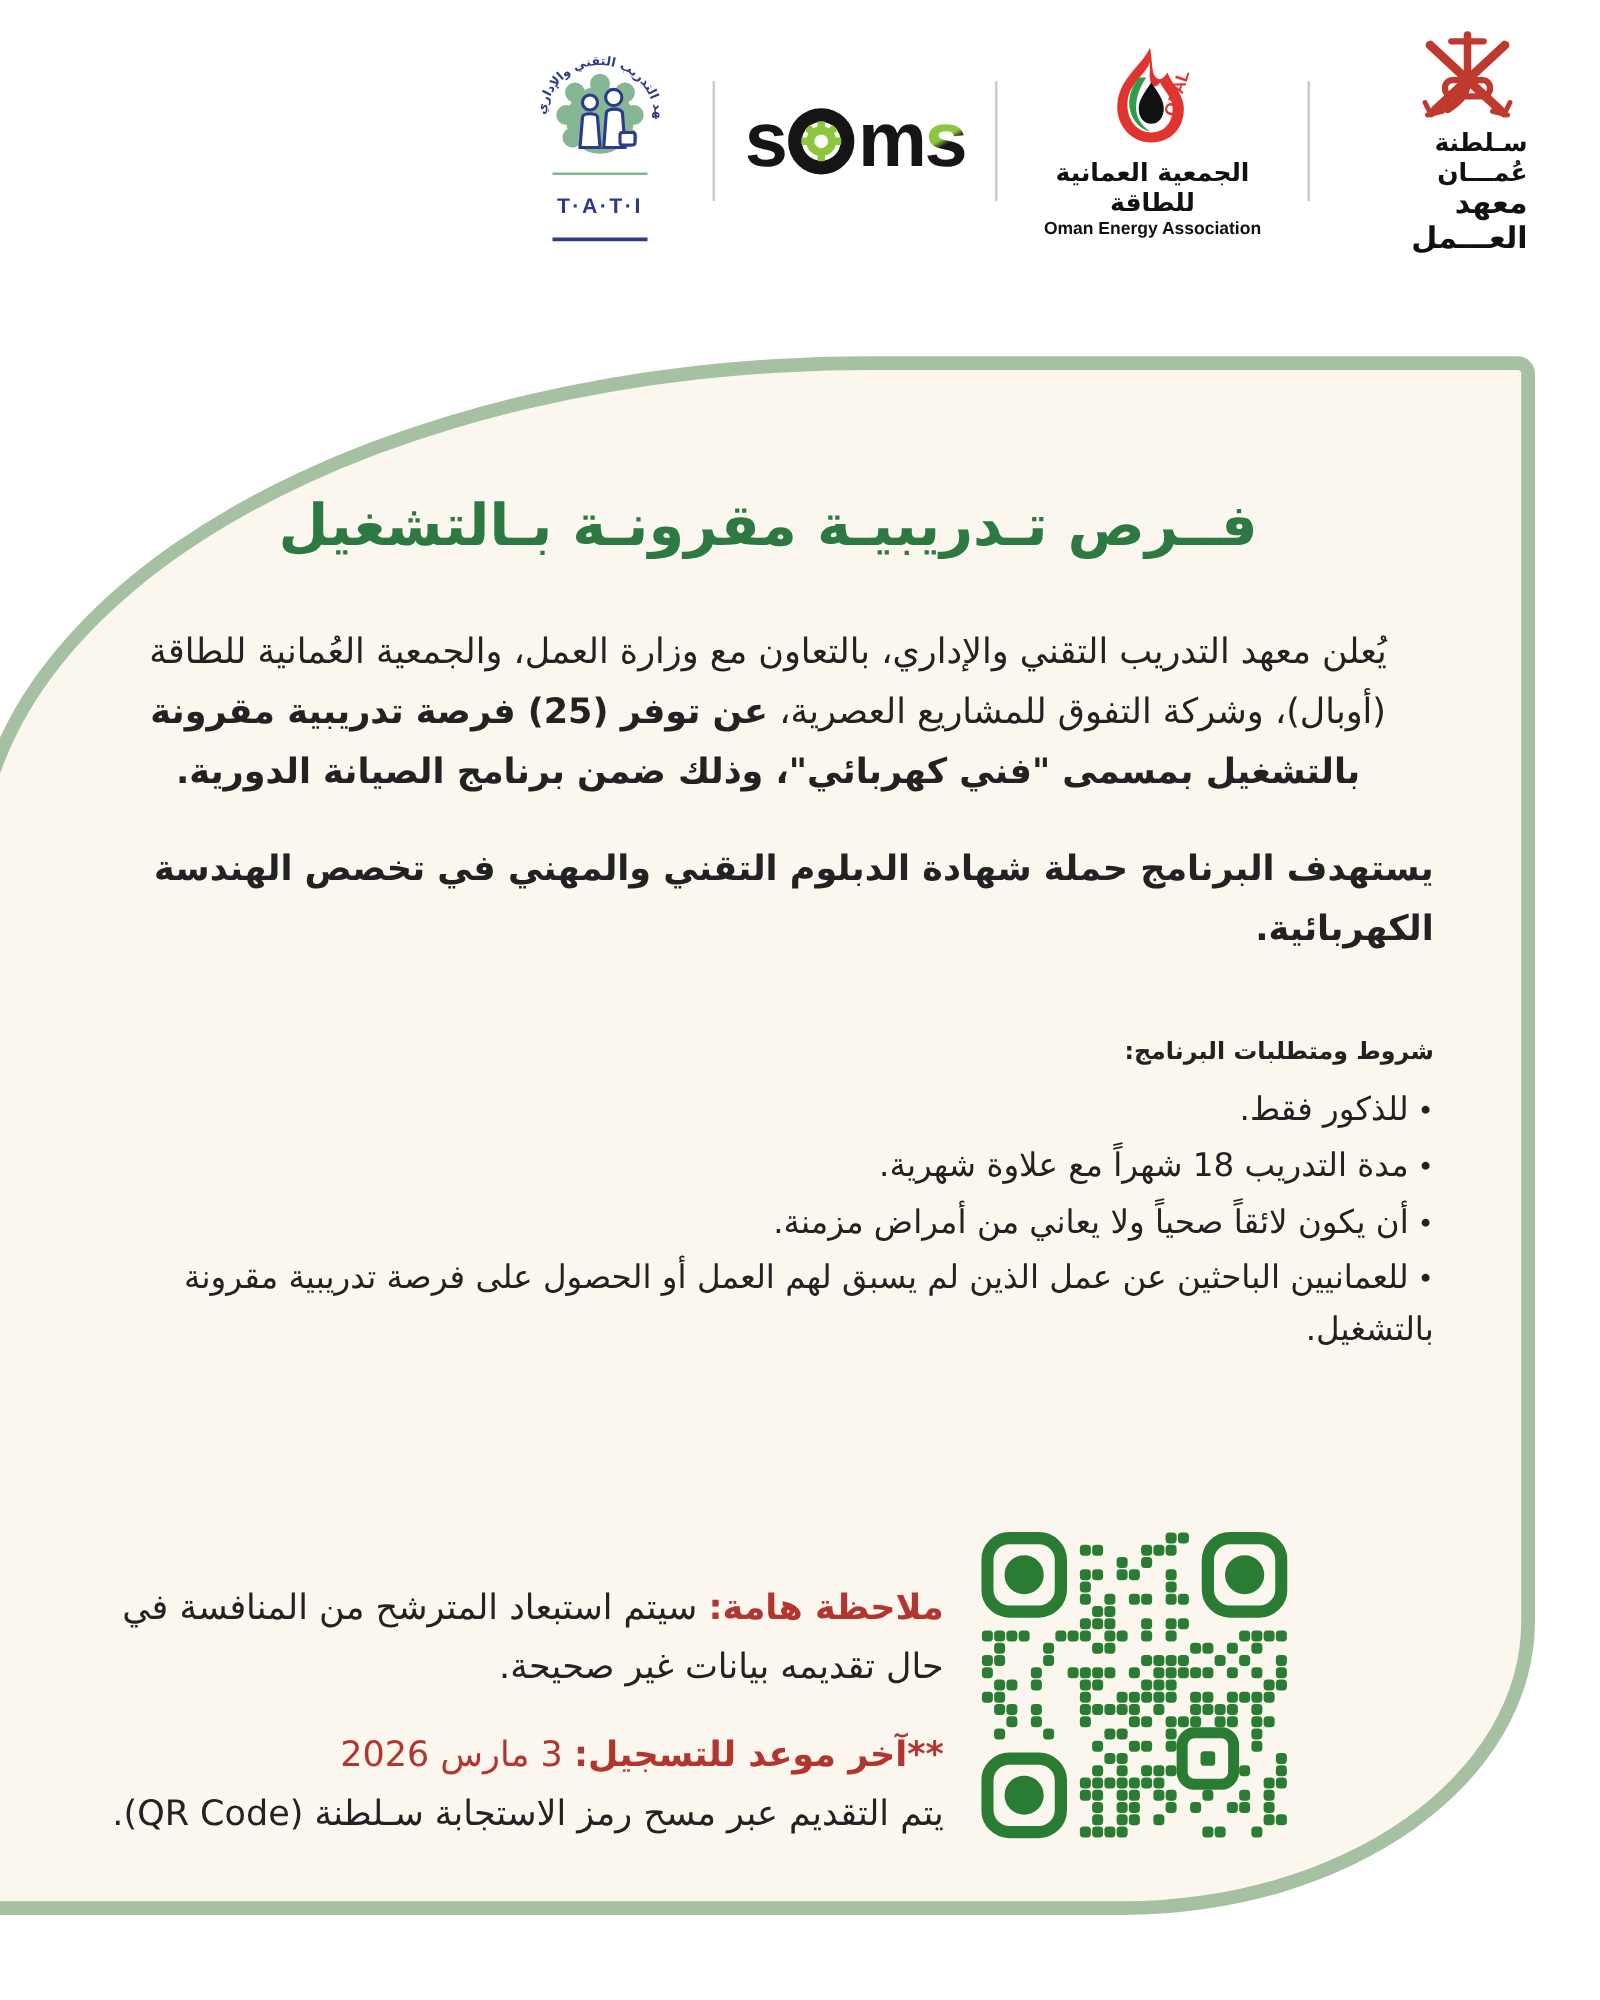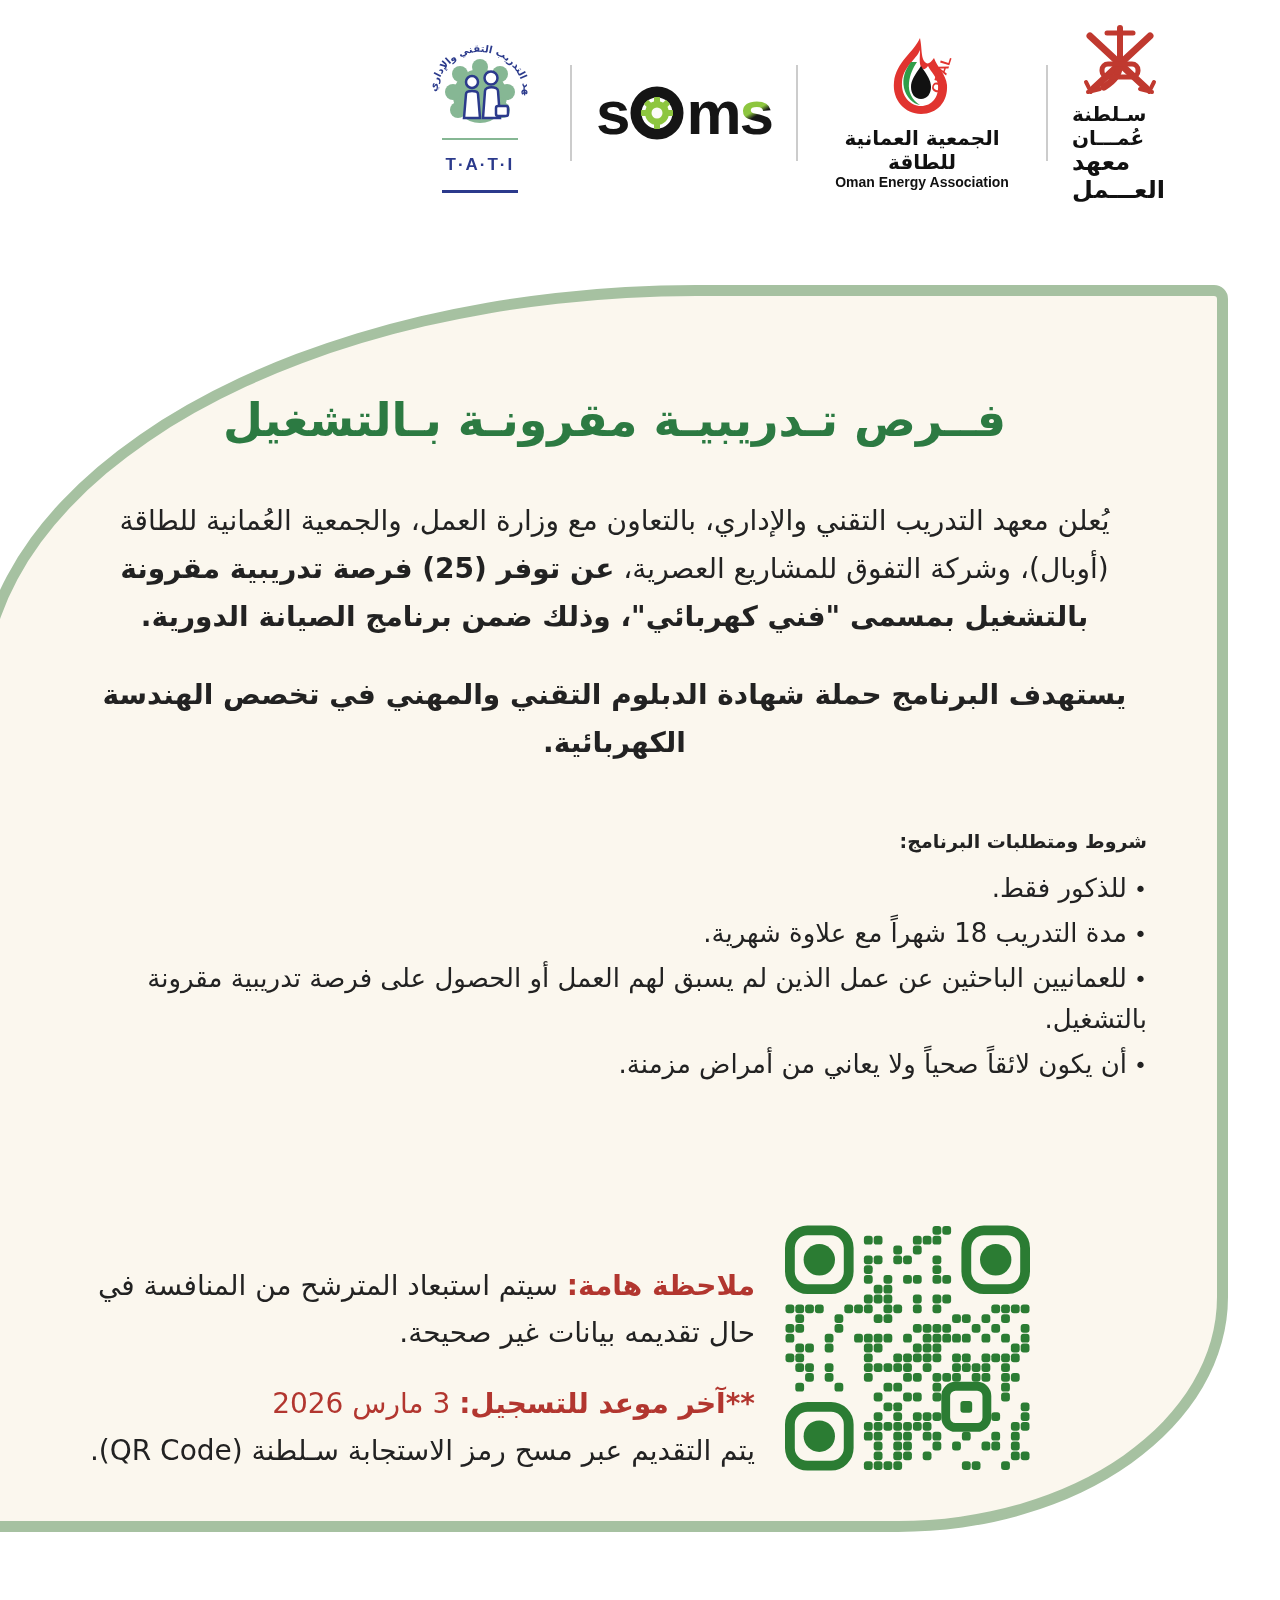--- a/index.html
+++ b/index.html
@@ -29,39 +29,39 @@
     font-weight:bold;font-size:62px;letter-spacing:-2px;color:#151515;line-height:1;}
   .soms .gear-o{margin:0 2px;}
   .soms .s-last{
     color:var(--soms-green);
     background:linear-gradient(150deg,var(--soms-green) 46%,#161616 54%);
     -webkit-background-clip:text;background-clip:text;-webkit-text-fill-color:transparent;
   }
   .opal{width:200px;text-align:center;}
   .opal-ar{font-size:20px;font-weight:bold;color:#111;margin-top:2px;}
   .opal-en{font-family:"Liberation Sans",sans-serif;font-size:14px;font-weight:bold;color:#111;}
-  .mol{width:150px;text-align:left;color:#111;}
+  .mol{width:150px;text-align:right;color:#111;}
   .mol-l1{font-size:20px;font-weight:bold;margin-top:2px;}
   .mol-l2{font-size:24px;font-weight:bold;margin-top:-2px;}
   
   .card{
     position:absolute;top:285px;left:-24px;width:1252px;height:1247px;
     background:var(--cardbg);border:11px solid var(--sage);
     border-top-left-radius:720px 410px;
     border-top-right-radius:14px;
     border-bottom-right-radius:330px 235px;
     border-bottom-left-radius:0;
   }
   .card-inner{direction:rtl;padding:95px 70px 0 95px;height:100%;}
   .poster-title{
     text-align:center;color:var(--green);font-weight:bold;font-size:46px;line-height:1.3;
   }
   .intro{margin-top:46px;font-size:28px;line-height:1.72;text-align:center;}
   .intro b{font-weight:bold;}
-  .target{margin-top:30px;font-size:28px;line-height:1.7;text-align:center;font-weight:bold;}
+  .target{margin-top:30px;font-size:28px;line-height:1.7;font-weight:bold;}
   .req-heading{margin-top:64px;font-size:19px;font-weight:bold;text-align:right;}
   .req-list{margin-top:16px;list-style:none;text-align:right;}
   .req-list li{font-size:26px;line-height:1.6;margin-bottom:3px;}
   .req-list li::before{content:"•  ";font-size:22px;}
   .bottom-row{display:flex;align-items:flex-start;margin-top:138px;}
   .qr-box{width:245px;height:250px;margin-inline-start:117px;flex:none;}
   .qr-box svg{width:245px;height:250px;display:block;}
   .notes{flex:1;margin-inline-start:30px;padding-top:40px;text-align:right;}
   .note-p{font-size:28px;line-height:1.65;}
   .note-label{color:var(--red);font-weight:bold;}
@@ -165,22 +165,22 @@
 
     <p class="intro"><span>يُعلن معهد التدريب التقني والإداري، بالتعاون مع وزارة العمل، والجمعية العُمانية للطاقة (أوبال)، وشركة التفوق للمشاريع العصرية، </span><b>عن توفر (25) فرصة تدريبية مقرونة بالتشغيل بمسمى "فني كهربائي"، وذلك ضمن برنامج الصيانة الدورية.</b></p>
 
     <p class="target">يستهدف البرنامج حملة شهادة الدبلوم التقني والمهني في تخصص الهندسة الكهربائية.</p>
 
     <h2 class="req-heading">شروط ومتطلبات البرنامج:</h2>
 
     <ul class="req-list">
       <li>للذكور فقط.</li>
       <li>مدة التدريب 18 شهراً مع علاوة شهرية.</li>
+      <li>أن يكون لائقاً صحياً ولا يعاني من أمراض مزمنة.</li>
       <li>للعمانيين الباحثين عن عمل الذين لم يسبق لهم العمل أو الحصول على فرصة تدريبية مقرونة بالتشغيل.</li>
-      <li>أن يكون لائقاً صحياً ولا يعاني من أمراض مزمنة.</li>
     </ul>
 
     <div class="bottom-row">
       <div class="qr-box">
         <svg viewBox="0 0 250 250">
             <rect x="5" y="5" width="60" height="60" rx="18" fill="none" stroke="var(--qr)" stroke-width="10"></rect>
             <circle cx="35" cy="35" r="16" fill="var(--qr)"></circle>
             <rect x="185" y="5" width="60" height="60" rx="18" fill="none" stroke="var(--qr)" stroke-width="10"></rect>
             <circle cx="215" cy="35" r="16" fill="var(--qr)"></circle>
             <rect x="5" y="185" width="60" height="60" rx="18" fill="none" stroke="var(--qr)" stroke-width="10"></rect>

